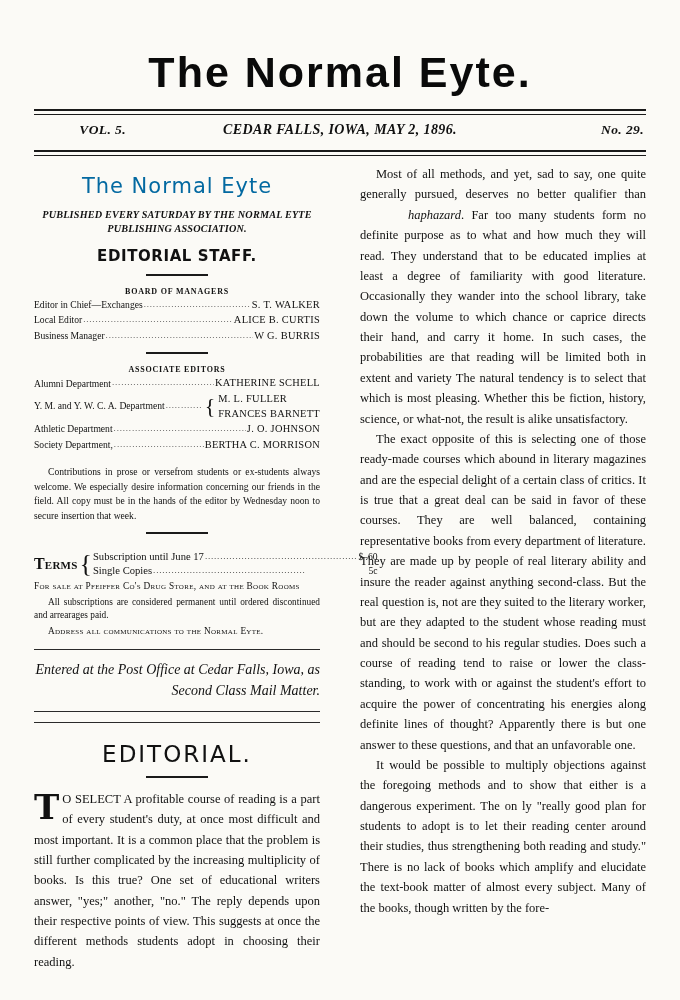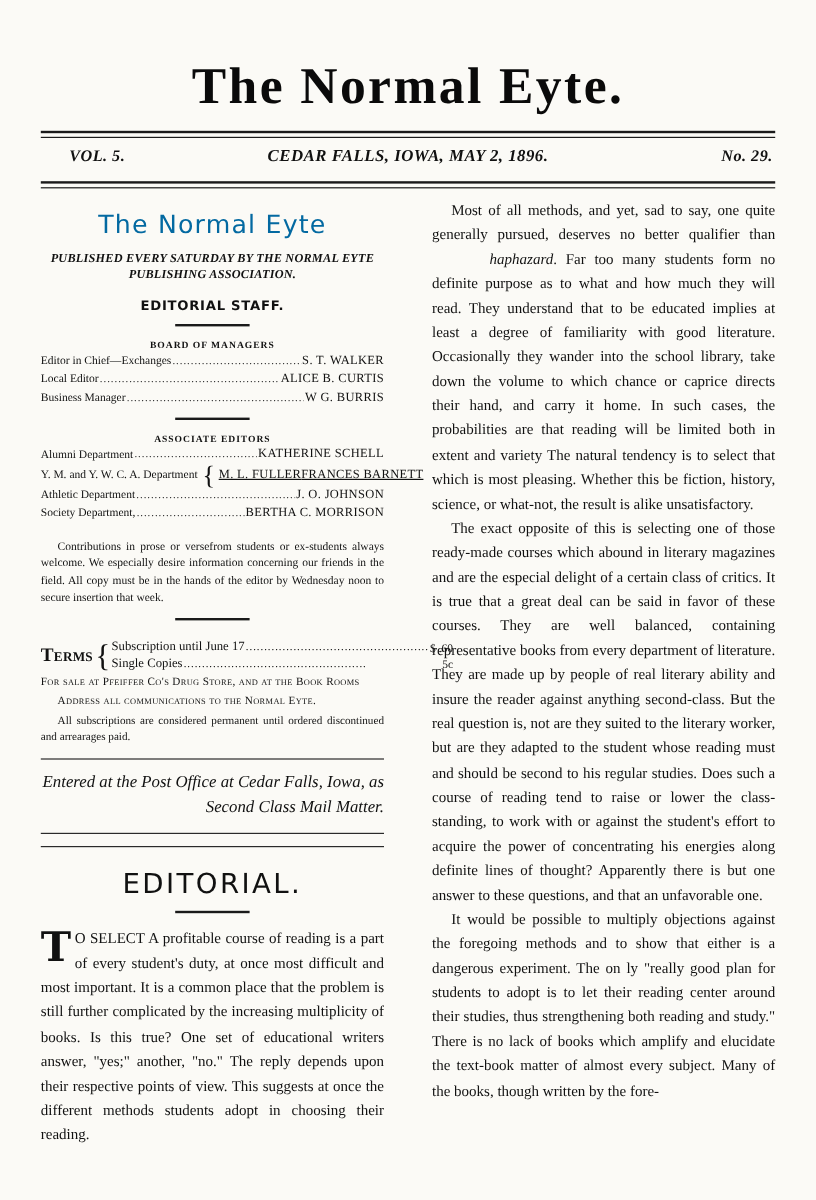--- a/index.html
+++ b/index.html
@@ -19,21 +19,21 @@
     width: 680px;
     height: 1000px;
     background: #fbfaf6;
     box-sizing: border-box;
     padding: 0 34px;
   }
 
   
   .masthead-title {
     text-align: center;
-    font-family: Liberation Serif, serif;
+    font-family: Liberation Sans, sans-serif;
     font-size: 43px;
     font-weight: bold;
     letter-spacing: 2px;
     padding-top: 48px;
     padding-bottom: 6px;
     color: #0a0a0a;
   }
   .rule-double {
     border-top: 2px solid #1a1a1a;
     border-bottom: 1px solid #1a1a1a;
@@ -49,21 +49,21 @@
     font-weight: bold;
     font-size: 13.5px;
     letter-spacing: 0.4px;
     padding: 7px 2px 6px 2px;
   }
   .volume-bar .vb-center {
     flex: 1;
     text-align: center;
     font-size: 14px;
   }
-  .vb-left { width: 90px; text-align: center; }
+  .vb-left { width: 90px; text-align: right; }
   .vb-right { width: 90px; text-align: right; }
 
   
   .columns {
     display: flex;
     margin-top: 8px;
     height: 838px;
   }
   .col {
     width: 300px;
@@ -88,21 +88,21 @@
     font-weight: bold;
     font-size: 10.2px;
     line-height: 1.35;
     letter-spacing: 0.2px;
     margin-bottom: 11px;
   }
   .flag-staff {
     text-align: center;
     font-family: "DejaVu Sans", sans-serif;
     font-weight: bold;
-    font-size: 11px;
+    font-size: 15px;
     letter-spacing: 0.6px;
     margin-bottom: 9px;
   }
   .short-rule {
     width: 62px;
     height: 0;
     border-top: 2px solid #1a1a1a;
     margin: 9px auto 11px auto;
   }
   .sec-head {
@@ -143,26 +143,25 @@
     white-space: nowrap;
   }
   .brace {
     font-size: 22px;
     line-height: 0.8;
     margin: 0 3px 0 2px;
     font-family: "Liberation Serif", serif;
   }
   .brace-names {
     display: flex;
-    flex-direction: row;
+    flex-direction: column;
     font-variant: small-caps;
     font-size: 10.4px;
     letter-spacing: 0.3px;
     text-align: left;
-    text-decoration: underline;
   }
 
   .para-small {
     font-size: 9.6px;
     line-height: 1.5;
     text-align: justify;
     text-indent: 14px;
     margin: 13px 0 0 0;
   }
 
@@ -348,22 +347,22 @@
           </span>
           <span class="terms-row">
             <span class="terms-label">Single Copies</span>
             <span class="terms-dots">..................................................</span>
             <span class="terms-price">5c</span>
           </span>
         </span>
       </div>
 
       <div class="line-small sc">For sale at Pfeiffer Co's Drug Store, and at the Book Rooms</div>
+      <div class="line-small indent">All subscriptions are considered permanent until ordered discontinued and arrearages paid.</div>
       <div class="line-small indent sc">Address all communications to the Normal Eyte.</div>
-      <div class="line-small indent">All subscriptions are considered permanent until ordered discontinued and arrearages paid.</div>
 
       <div class="rule-thin"></div>
       <div class="entered">Entered at the Post Office at Cedar Falls, Iowa, as Second Class Mail Matter.</div>
       <div class="rule-thin"></div>
 
 
       <div class="rule-thin"></div>
 
       <div class="editorial-head">EDITORIAL.</div>
       <div class="short-rule"></div>

